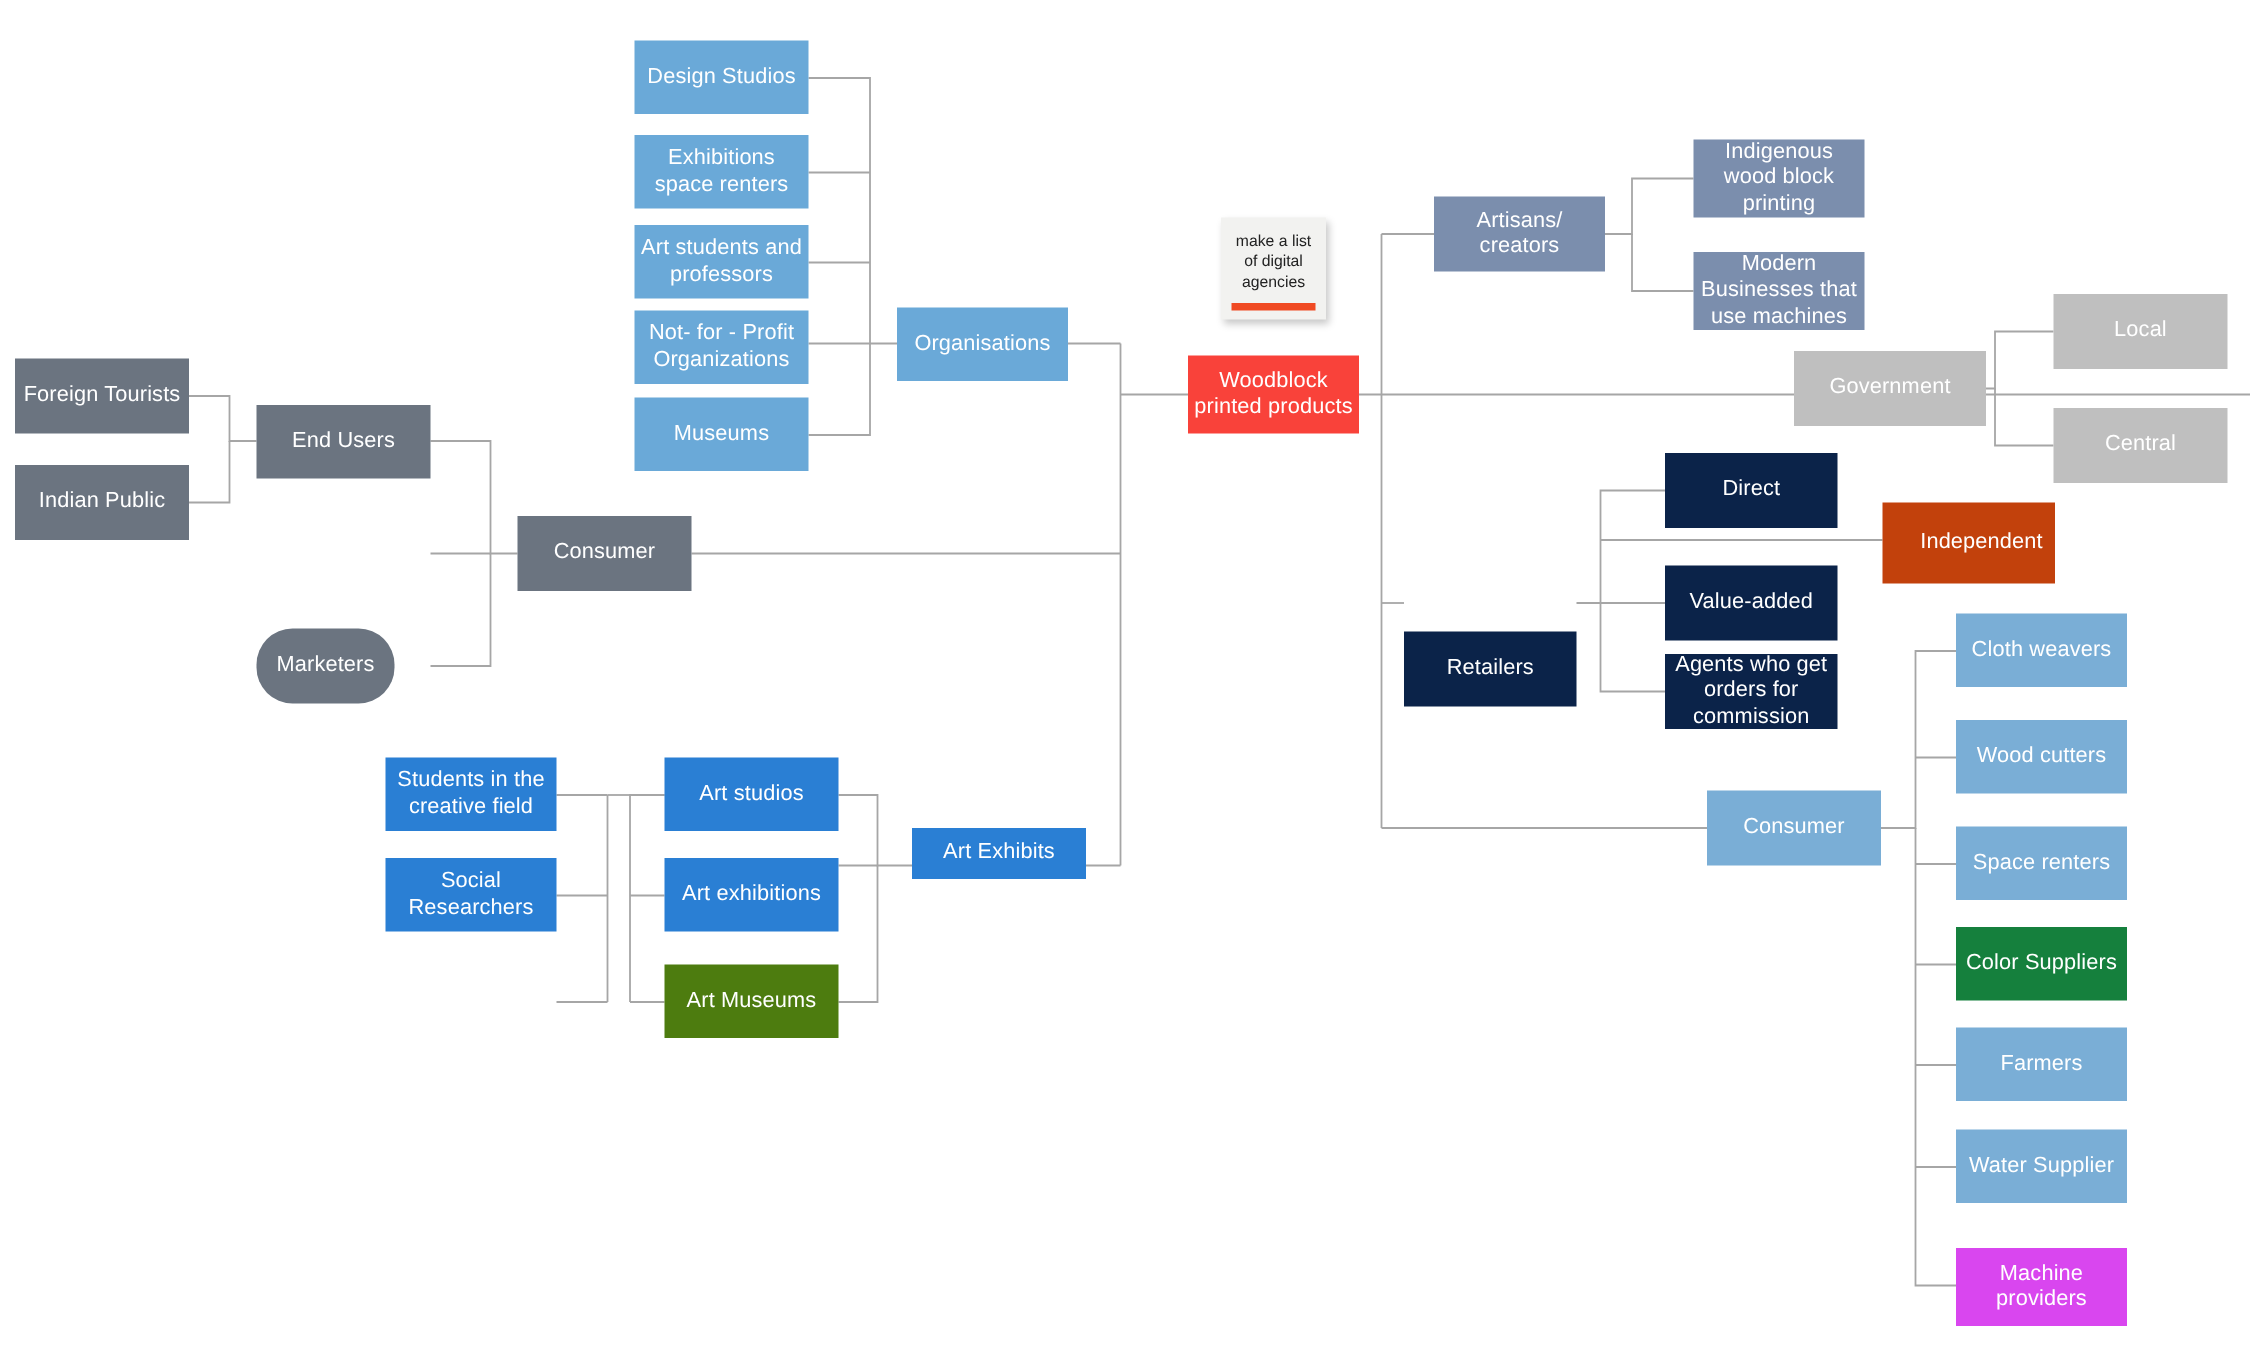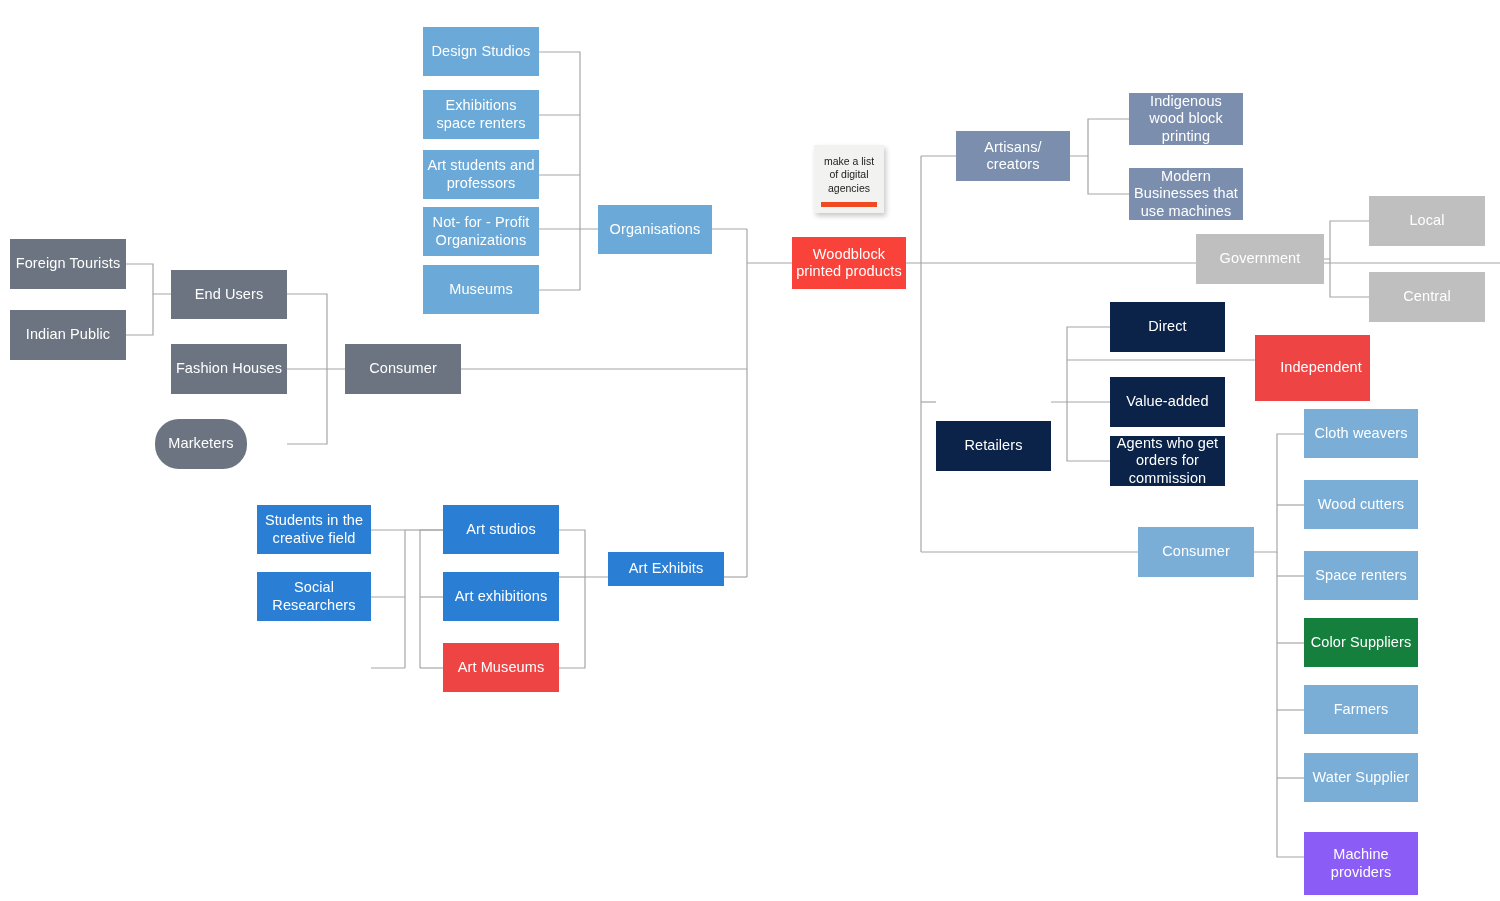--- a/index.html
+++ b/index.html
@@ -129,49 +129,48 @@
 use machines</span></div>
     <div class="node" style="left: 1196px; top: 234px; width: 128px; height: 50px; background: rgb(191, 191, 191);"><span>Government</span></div>
     <div class="node" style="left: 1369px; top: 196px; width: 116px; height: 50px; background: rgb(191, 191, 191);"><span>Local</span></div>
     <div class="node" style="left: 1369px; top: 272px; width: 116px; height: 50px; background: rgb(191, 191, 191);"><span>Central</span></div>
     <div class="node" style="left: 936px; top: 377px; width: 115px; height: 50px; background: rgb(11, 35, 73); margin-top: 44px;"><span>Retailers</span></div>
     <div class="node" style="left: 1110px; top: 302px; width: 115px; height: 50px; background: rgb(11, 35, 73);"><span>Direct</span></div>
     <div class="node" style="left: 1110px; top: 377px; width: 115px; height: 50px; background: rgb(11, 35, 73);"><span>Value-added</span></div>
     <div class="node" style="left: 1110px; top: 436px; width: 115px; height: 50px; background: rgb(11, 35, 73);"><span>Agents who get
 orders for
 commission</span></div>
-    <div class="node" style="left: 1255px; top: 335px; width: 115px; height: 66px; background: #ef4444; padding-left: 21px;"><span>Independent</span></div>
+    <div class="node" style="left: 1255px; top: 335px; width: 115px; height: 54px; background: #c2410c; padding-left: 21px;"><span>Independent</span></div>
     <div class="node" style="left: 1138px; top: 527px; width: 116px; height: 50px; background: rgb(122, 174, 214);"><span>Consumer</span></div>
     <div class="node" style="left: 1304px; top: 409px; width: 114px; height: 49px; background: rgb(122, 174, 214);"><span>Cloth weavers</span></div>
     <div class="node" style="left: 1304px; top: 480px; width: 114px; height: 49px; background: rgb(122, 174, 214);"><span>Wood cutters</span></div>
     <div class="node" style="left: 1304px; top: 551px; width: 114px; height: 49px; background: rgb(122, 174, 214);"><span>Space renters</span></div>
     <div class="node" style="left: 1304px; top: 618px; width: 114px; height: 49px; background: #15803d;"><span>Color Suppliers</span></div>
     <div class="node" style="left: 1304px; top: 685px; width: 114px; height: 49px; background: rgb(122, 174, 214);"><span>Farmers</span></div>
     <div class="node" style="left: 1304px; top: 753px; width: 114px; height: 49px; background: rgb(122, 174, 214);"><span>Water Supplier</span></div>
-    <div class="node" style="left: 1304px; top: 832px; width: 114px; height: 63px; background: #8b5cf6;"><span>Machine
+    <div class="node" style="left: 1304px; top: 832px; width: 114px; height: 52px; background: #d946ef;"><span>Machine
 providers</span></div>
     <div class="node" style="left: 598px; top: 205px; width: 114px; height: 49px; background: rgb(106, 169, 216);"><span>Organisations</span></div>
     <div class="node" style="left: 423px; top: 27px; width: 116px; height: 49px; background: rgb(106, 169, 216);"><span>Design Studios</span></div>
     <div class="node" style="left: 423px; top: 90px; width: 116px; height: 49px; background: rgb(106, 169, 216);"><span>Exhibitions
 space renters</span></div>
     <div class="node" style="left: 423px; top: 150px; width: 116px; height: 49px; background: rgb(106, 169, 216);"><span>Art students and
 professors</span></div>
     <div class="node" style="left: 423px; top: 207px; width: 116px; height: 49px; background: rgb(106, 169, 216);"><span>Not- for - Profit
 Organizations</span></div>
     <div class="node" style="left: 423px; top: 265px; width: 116px; height: 49px; background: rgb(106, 169, 216);"><span>Museums</span></div>
     <div class="node" style="left: 345px; top: 344px; width: 116px; height: 50px; background: rgb(107, 116, 128);"><span>Consumer</span></div>
     <div class="node" style="left: 171px; top: 270px; width: 116px; height: 49px; background: rgb(107, 116, 128);"><span>End Users</span></div>
-    <div class="node" style="left: 171px; top: 344px; width: 116px; height: 50px; background: rgb(107, 116, 128);"><span>Fashion Houses</span></div>
-    <div class="node" style="left: 155px; top: 419px; width: 92px; height: 50px; background: rgb(107, 116, 128); border-radius: 24px;"><span>Marketers</span></div>
+    <div class="node" style="left: 171px; top: 419px; width: 92px; height: 50px; background: rgb(107, 116, 128); border-radius: 24px;"><span>Marketers</span></div>
     <div class="node" style="left: 10px; top: 239px; width: 116px; height: 50px; background: rgb(107, 116, 128);"><span>Foreign Tourists</span></div>
     <div class="node" style="left: 10px; top: 310px; width: 116px; height: 50px; background: rgb(107, 116, 128);"><span>Indian Public</span></div>
     <div class="node" style="left: 608px; top: 552px; width: 116px; height: 34px; background: rgb(42, 127, 212);"><span>Art Exhibits</span></div>
     <div class="node" style="left: 443px; top: 505px; width: 116px; height: 49px; background: rgb(42, 127, 212);"><span>Art studios</span></div>
     <div class="node" style="left: 443px; top: 572px; width: 116px; height: 49px; background: rgb(42, 127, 212);"><span>Art exhibitions</span></div>
-    <div class="node" style="left: 443px; top: 643px; width: 116px; height: 49px; background: #ef4444;"><span>Art Museums</span></div>
+    <div class="node" style="left: 443px; top: 643px; width: 116px; height: 49px; background: #4d7c0f;"><span>Art Museums</span></div>
     <div class="node" style="left: 257px; top: 505px; width: 114px; height: 49px; background: rgb(42, 127, 212);"><span>Students in the
 creative field</span></div>
     <div class="node" style="left: 257px; top: 572px; width: 114px; height: 49px; background: rgb(42, 127, 212);"><span>Social
 Researchers</span></div>
     <div class="sticky" style="left: 814px; top: 145px; width: 70px; height: 68px;"><span>make a list
 of digital
 agencies</span><div class="sticky-bar" style="background: rgb(240, 74, 35);"></div></div>
   </div>
 
 </body></html>

